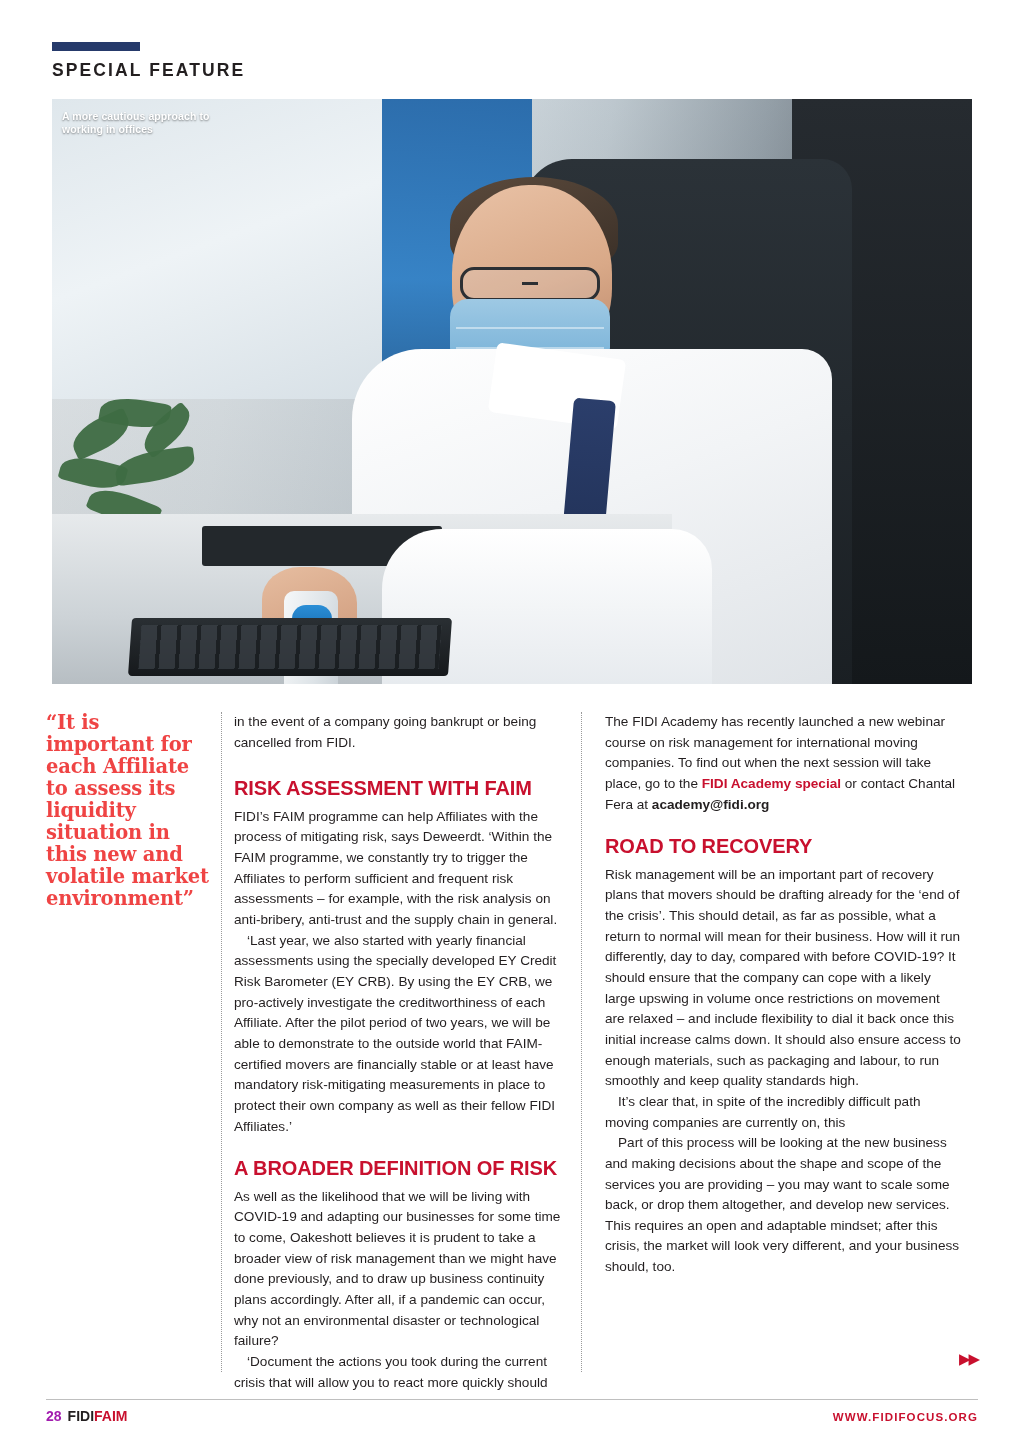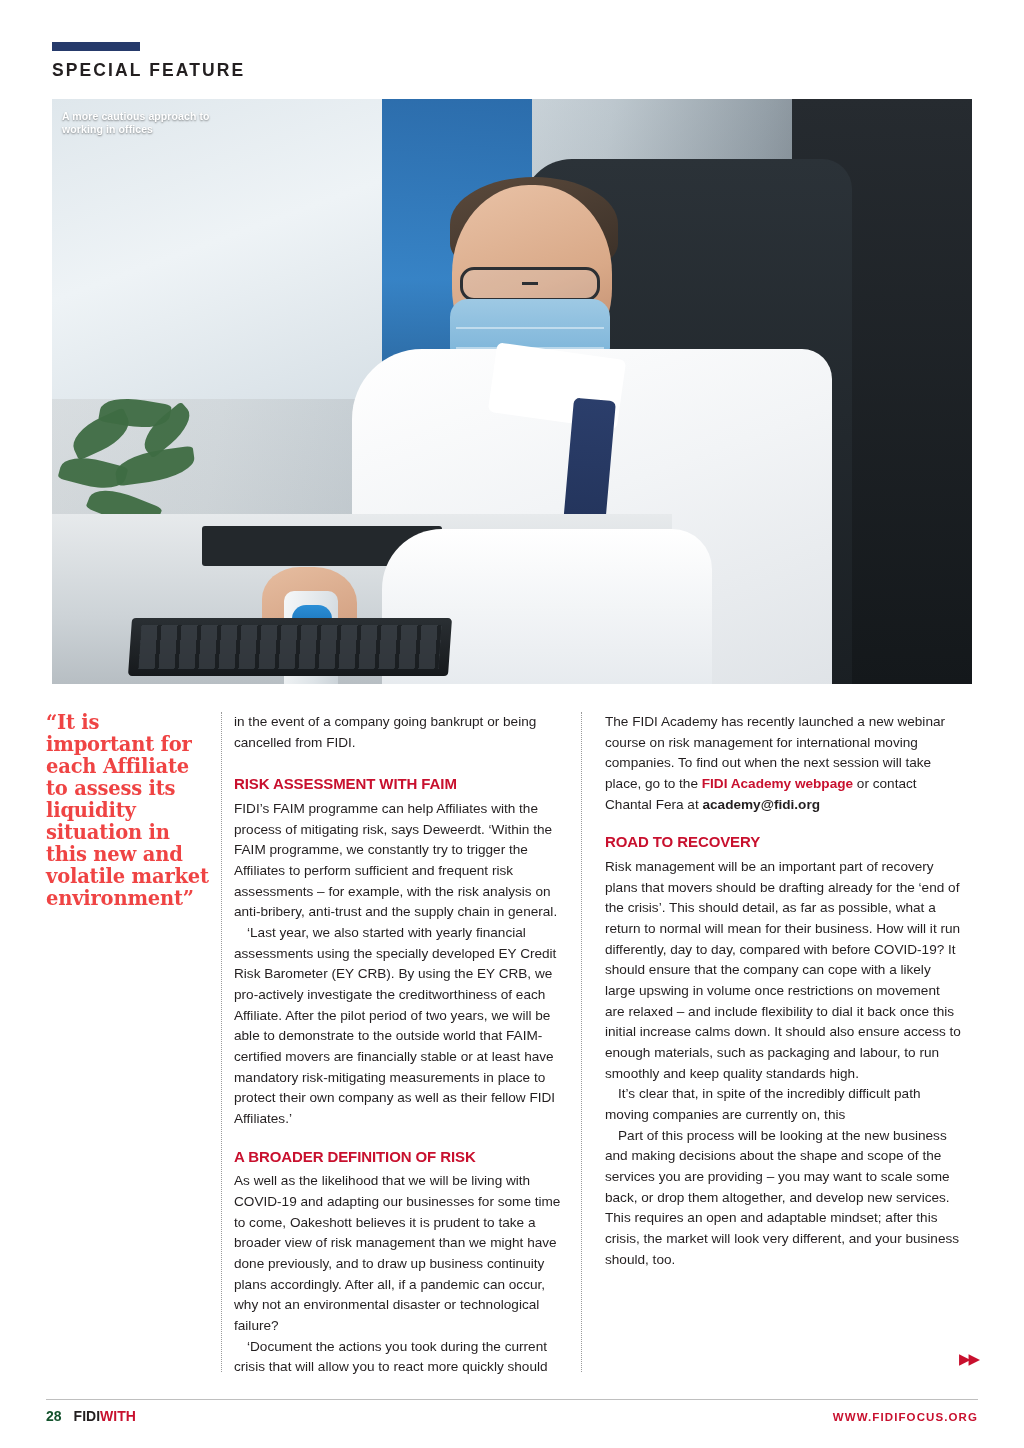--- a/index.html
+++ b/index.html
@@ -221,21 +221,21 @@
     padding-right: 12px;
     border-right: 1px dotted #9a9a9a;
     height: 660px;
   }
   .col-right {
     left: 605px;
     width: 358px;
   }
 
   h2.section {
-    font-size: 15px;
+    font-size: 20px;
     font-weight: bold;
     color: #c8102e;
     margin: 16px 0 3px 0;
     letter-spacing: -0.1px;
   }
   h2.section.first { margin-top: 20px; }
 
   .red { color: #c8102e; font-weight: bold; }
   .bold { font-weight: bold; text-align: center; }
 
@@ -246,22 +246,22 @@
     height: 1px;
     background: #bfbfbf;
   }
   .folio {
     position: absolute;
     left: 46px; bottom: 24px;
     font-size: 14px;
     font-weight: bold;
     color: #c8102e;
   }
-  .folio .num { color: #14532d; }
-  .folio .fidi { color: #231f20; margin-left: 12px; }
+  .folio .num { color: #a21caf; }
+  .folio .fidi { color: #231f20; margin-left: 6px; }
   .folio .focus { color: #c8102e; }
   .site {
     position: absolute;
     right: 46px; bottom: 25px;
     font-size: 11.5px;
     font-weight: bold;
     letter-spacing: 1.1px;
     color: #c8102e;
   }
   .arrows {
@@ -325,29 +325,29 @@
     <h2 class="section first">RISK ASSESSMENT WITH FAIM</h2>
     <p class="noindent">FIDI’s FAIM programme can help Affiliates with the process of mitigating risk, says Deweerdt. ‘Within the FAIM programme, we constantly try to trigger the Affiliates to perform sufficient and frequent risk assessments – for example, with the risk analysis on anti-bribery, anti-trust and the supply chain in general.</p>
     <p>‘Last year, we also started with yearly financial assessments using the specially developed EY Credit Risk Barometer (EY CRB). By using the EY CRB, we pro-actively investigate the creditworthiness of each Affiliate. After the pilot period of two years, we will be able to demonstrate to the outside world that FAIM-certified movers are financially stable or at least have mandatory risk-mitigating measurements in place to protect their own company as well as their fellow FIDI Affiliates.’</p>
 
     <h2 class="section">A BROADER DEFINITION OF RISK</h2>
     <p class="noindent">As well as the likelihood that we will be living with COVID-19 and adapting our businesses for some time to come, Oakeshott believes it is prudent to take a broader view of risk management than we might have done previously, and to draw up business continuity plans accordingly. After all, if a pandemic can occur, why not an environmental disaster or technological failure?</p>
     <p>‘Document the actions you took during the current crisis that will allow you to react more quickly should</p>
   </div>
 
   <div class="col col-right">
-    <p><span>The FIDI Academy has recently launched a new webinar course on risk management for international moving companies. To find out when the next session will take place, go to the </span><span class="red">FIDI Academy webpage</span><span> or contact Chantal Fera at </span><span class="bold">academy@fidi.org</span></p>
+    <p><span>The FIDI Academy has recently launched a new webinar course on risk management for international moving companies. To find out when the next session will take place, go to the </span><span class="red">FIDI Academy special</span><span> or contact Chantal Fera at </span><span class="bold">academy@fidi.org</span></p>
 
     <h2 class="section">ROAD TO RECOVERY</h2>
     <p class="noindent">Risk management will be an important part of recovery plans that movers should be drafting already for the ‘end of the crisis’. This should detail, as far as possible, what a return to normal will mean for their business. How will it run differently, day to day, compared with before COVID-19? It should ensure that the company can cope with a likely large upswing in volume once restrictions on movement are relaxed – and include flexibility to dial it back once this initial increase calms down. It should also ensure access to enough materials, such as packaging and labour, to run smoothly and keep quality standards high.</p>
     <p>It’s clear that, in spite of the incredibly difficult path moving companies are currently on, this</p>
     <p>Part of this process will be looking at the new business and making decisions about the shape and scope of the services you are providing – you may want to scale some back, or drop them altogether, and develop new services. This requires an open and adaptable mindset; after this crisis, the market will look very different, and your business should, too.</p>
   </div>
 
   <div class="arrows">▶▶</div>
 
   <div class="footer-rule"></div>
   <div class="folio">
-    <span class="num">28</span><span class="fidi">FIDI</span><span class="focus">WITH</span>
+    <span class="num">28</span><span class="fidi">FIDI</span><span class="focus">FAIM</span>
   </div>
   <div class="site">WWW.FIDIFOCUS.ORG</div>
 
 </div>
 
 </body></html>

